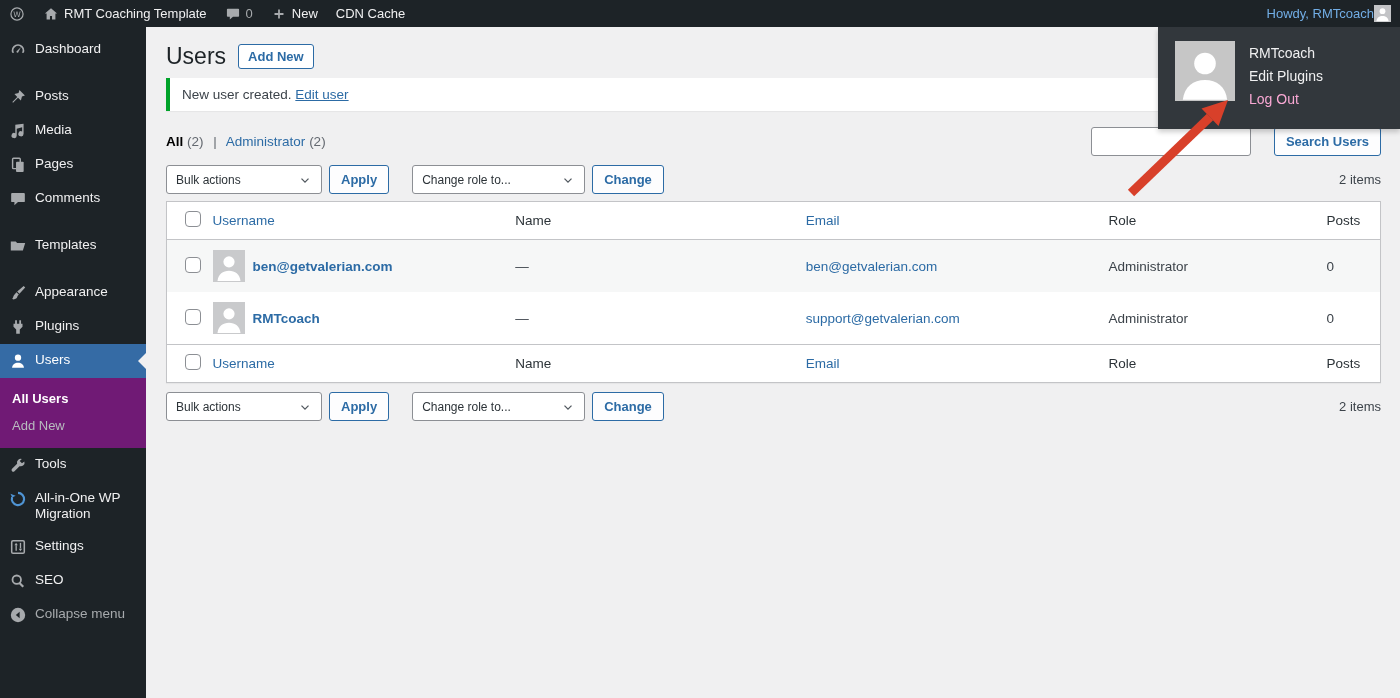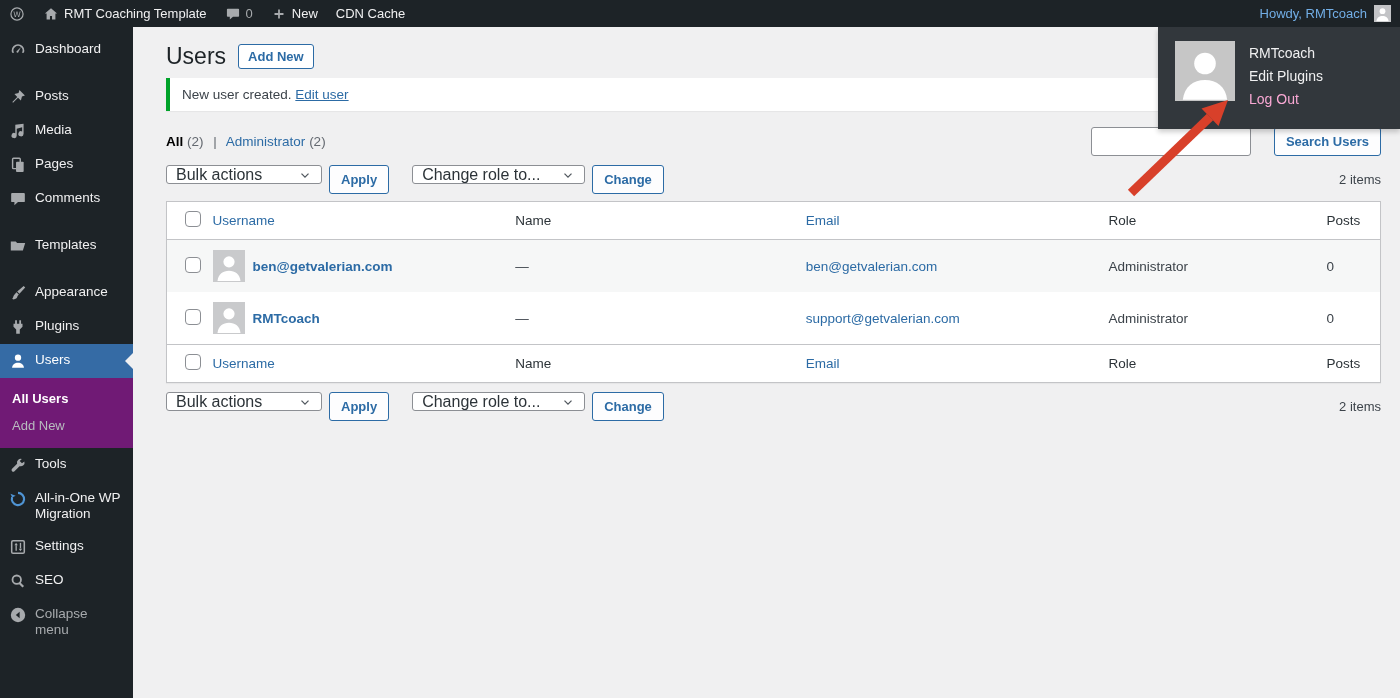--- a/index.html
+++ b/index.html
@@ -5,37 +5,37 @@
   * { margin:0; padding:0; box-sizing:border-box; }
   html,body { width:1400px; height:698px; overflow:hidden; }
   body { font-family:"Liberation Sans", sans-serif; background:#f0f0f1; position:relative; font-size:13px; color:#3c434a; }
 
   
   .adminbar { position:absolute; top:0; left:0; right:0; height:27px; background:#1d2327; display:flex; align-items:stretch; color:#f0f0f1; z-index:100; }
   .ab-item { display:flex; align-items:center; gap:5px; padding:0 9px; font-size:13px; cursor:pointer; }
   .ab-item svg { width:16px; height:16px; fill:#a7aaad; }
   .ab-count { color:#a7aaad; }
   .ab-right { margin-left:auto; display:flex; align-items:center; }
-  .ab-howdy { color:#72aee6; display:flex; align-items:center; gap:7px; padding:0 9px; }
+  .ab-howdy { color:#72aee6; display:flex; align-items:center; padding:0 9px; }
   .mini-avatar { width:17px; height:17px; background:#c3c4c7; display:inline-block; overflow:hidden; }
   .mini-avatar svg, .avatar32 svg, .avatar60 svg { width:100%; height:100%; display:block; }
 
   
   .user-menu { position:absolute; top:27px; right:0; width:242px; height:102px; background:#32373c; z-index:90; box-shadow:0 3px 5px rgba(0,0,0,.2); display:flex; padding:14px 14px 14px 17px; gap:14px; }
   .avatar60 { width:60px; height:60px; background:#c6c6c6; flex:0 0 auto; overflow:hidden; }
   .user-menu-links { display:flex; flex-direction:column; gap:7px; padding-top:4px; font-size:14px; }
   .um-name { color:#f0f0f1; }
   .um-link { color:#f0f0f1; text-decoration:none; cursor:pointer; }
   .um-logout { color:#f9a8d4; }
 
   
   .annot-arrow { position:absolute; left:1095px; top:85px; width:170px; height:125px; z-index:300; pointer-events:none; }
 
   
-  .sidebar { position:absolute; top:27px; left:0; width:133px; bottom:0; background:#1d2327; z-index:50; padding-top:6px; }
+  .sidebar { position:absolute; top:27px; left:0; width:146px; bottom:0; background:#1d2327; z-index:50; padding-top:6px; }
   .mi { display:flex; align-items:flex-start; gap:8px; padding:8px 8px 8px 9px; color:#f0f0f1; font-size:13.5px; line-height:16px; cursor:pointer; position:relative; }
   .mi svg { width:18px; height:18px; fill:#a7aaad; flex:0 0 auto; }
   .mi.active { background:#356ba5; color:#fff; }
   .mi.active svg { fill:#fff; }
   .mi.active::after { content:""; position:absolute; right:0; top:50%; transform:translateY(-50%); border:8px solid transparent; border-right-color:#f0f0f1; }
   .sep { height:13px; }
   .submenu { background:#701a75; padding:7px 0 9px; }
   .smi { padding:6px 12px; font-size:13px; color:#b8bcbf; cursor:pointer; }
   .smi.current { color:#fff; font-weight:bold; }
   .mi .ai1wm-ic { fill:none; }
@@ -53,21 +53,21 @@
   .subsubsub { font-size:13.5px; padding-top:7px; }
   .subsubsub .current { color:#000; font-weight:bold; }
   .count { color:#646970; }
   .pipe { color:#646970; margin:0 6px; }
   .search-box { display:flex; gap:23px; }
   .search-input { width:160px; height:29px; border:1px solid #8c8f94; border-radius:3px; background:#fff; padding:0 8px; font-size:13px; }
   .button { height:29px; background:#fdfdfe; border:1px solid #2c6ba5; border-radius:3px; color:#2c6ba5; font-size:13px; padding:0 11px; cursor:pointer; font-weight:600;}
 
   .actions-row { display:flex; justify-content:space-between; align-items:center; margin-bottom:7px; }
   .bulkactions { display:flex; gap:7px; }
-  .select { height:19px; min-width:156px; background:#fff; border:1px solid #8c8f94; border-radius:3px; display:flex; align-items:center; justify-content:space-between; padding:0 9px 0 9px; font-size:16px; color:#2c3338; cursor:pointer; gap:18px;}
+  .select { height:29px; min-width:156px; background:#fff; border:1px solid #8c8f94; border-radius:3px; display:flex; align-items:center; justify-content:space-between; padding:0 9px 0 9px; font-size:12px; color:#2c3338; cursor:pointer; gap:18px;}
   .select.wide { min-width:173px; }
   .select svg { width:14px; height:14px; stroke:#50575e; fill:none; stroke-width:1.8; }
   .displaying-num { color:#3c434a; font-size:13px; }
   .bulkgap { width:9px; }
 
   
   table.wp-list { width:100%; border-collapse:collapse; background:#fff; border:1px solid #c3c4c7; box-shadow:0 1px 1px rgba(0,0,0,.04); table-layout:fixed; }
   table.wp-list th, table.wp-list td { text-align:left; vertical-align:middle; font-weight:400; }
   thead th, tfoot th { padding:9px 10px; font-size:13.5px; color:#2c3338; }
   thead tr { border-bottom:1px solid #c3c4c7; }

